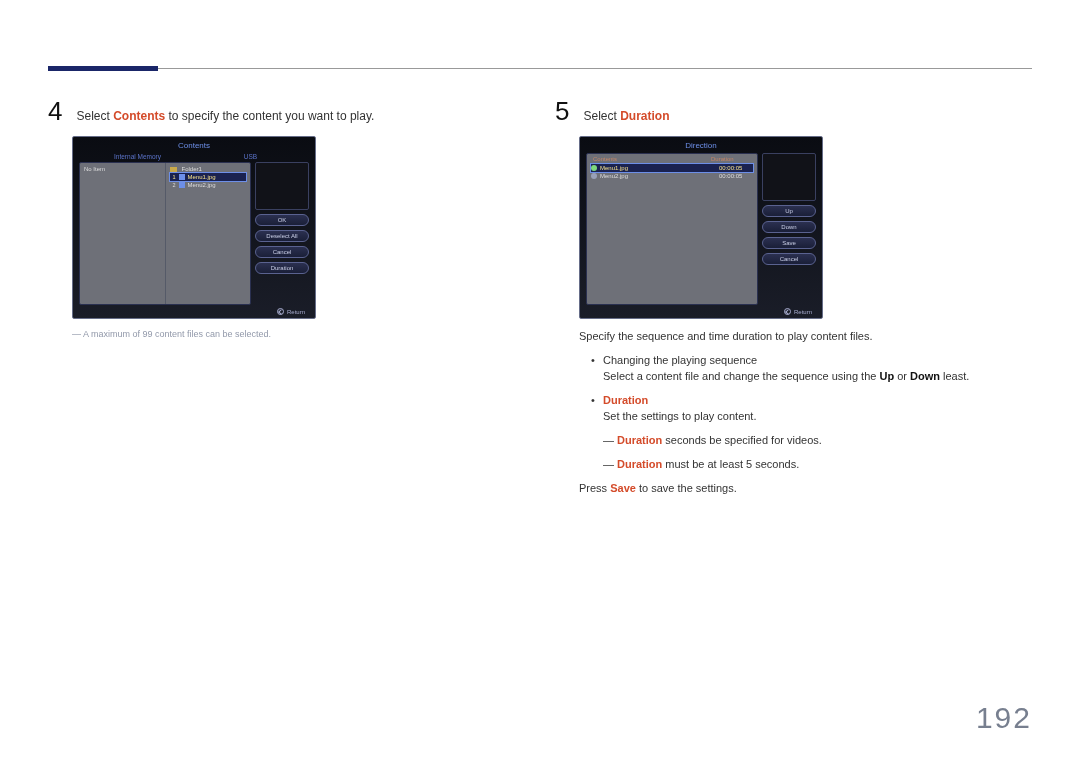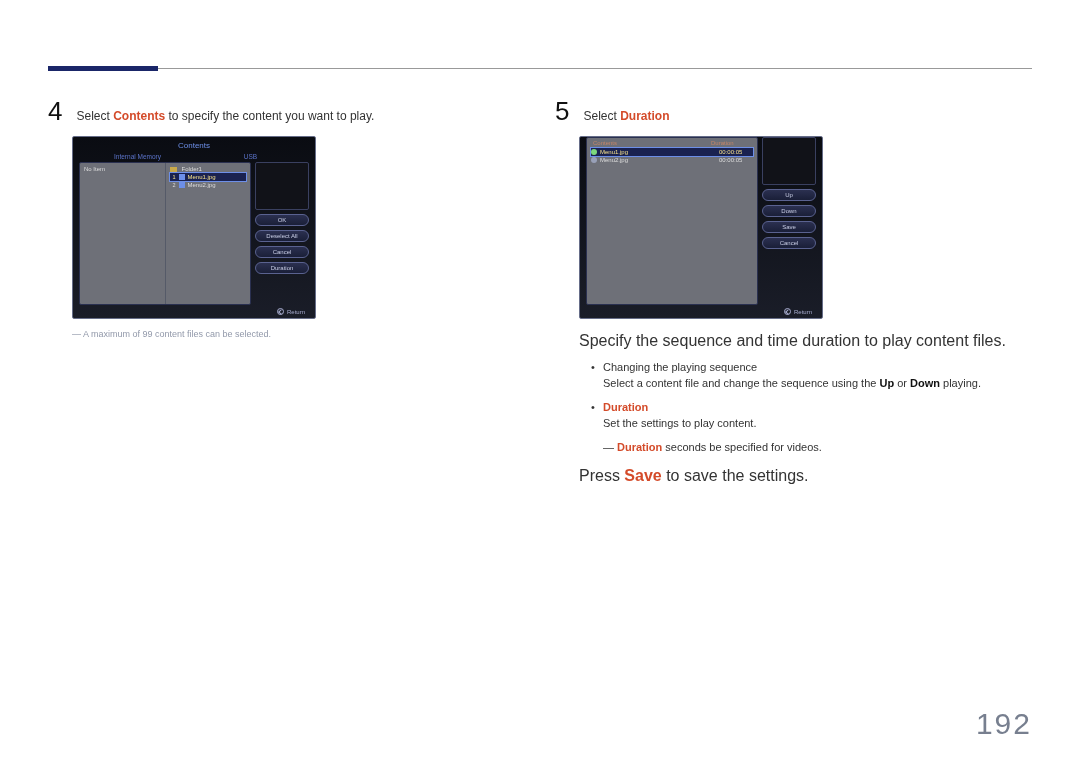--- a/index.html
+++ b/index.html
@@ -121,34 +121,34 @@
     justify-content:flex-end;
     align-items:center;
     gap:3px;
   }
   .ret { width:7px; height:7px; border:1px solid #a8add0; border-radius:50%; display:inline-block; position:relative; }
   .ret::after { content:""; position:absolute; left:1.5px; top:1px; width:3px; height:3px; border-left:1px solid #a8add0; border-bottom:1px solid #a8add0; transform:rotate(45deg); }
 
   .note { font-size: 9px; color: #9299aa; margin-left: 24px; margin-top: 4px; }
   .note::before { content:"―  "; color:#9299aa; }
 
-  .para { font-size: 16px; color: #333; margin: 6px 0 4px 24px; line-height:1.45; }
+  .para { font-size: 11px; color: #333; margin: 6px 0 4px 24px; line-height:1.45; }
   .bullets { margin-left: 36px; }
   .bullet { font-size:11px; color:#333; margin: 8px 0; position:relative; padding-left:12px; line-height:1.45; }
   .bullet::before { content:"•"; position:absolute; left:0; color:#333; }
   .sub { margin-left: 50px; }
   .sub .bullet::before { content:"―"; left:-2px; }
 
   .folder-icon { width:7px; height:5px; background:#c9a94a; display:inline-block; margin-right:2px; }
   .dot-icon { width:6px; height:6px; background:#7dd87d; border-radius:50%; display:inline-block; }
   .dot-icon.grey { background:#98a0b8; }
 
   .page-number {
     position:absolute;
-    bottom: 22px;
+    bottom: 28px;
     right: 48px;
     font-size: 30px;
     color: #777f8f;
     letter-spacing: 2px;
   }
 </style>
 </head>
 <body>
 
 <div class="topline"></div>
@@ -215,20 +215,21 @@
 
   <div class="col">
     <div class="step-row">
       <div class="step-num">5</div>
       <div class="step-text">
         <span>Select </span><span class="accent">Duration</span>
       </div>
     </div>
 
     <div class="screenshot">
+      <div class="sshot-title">Direction</div>
       <div class="sshot-body">
         <div class="main-area">
           <div style="display:flex; font-size:6px; color:#c58668; padding:2px 6px;">
             <span style="flex:1">Contents</span>
             <span style="width:40px">Duration</span>
           </div>
           <div class="file-row dur hl" style="margin:0 4px">
             <span class="dot-icon"></span>
             <span class="name">Menu1.jpg</span>
             <span style="width:34px">00:00:05</span>
@@ -251,29 +252,30 @@
         <span class="ret"></span>
         <span>Return</span>
       </div>
     </div>
 
     <div class="para">Specify the sequence and time duration to play content files.</div>
 
     <div class="bullets">
       <div class="bullet">
         <span>Changing the playing sequence</span><br>
-        <span>Select a content file and change the sequence using the </span><span class="bold">Up</span><span> or </span><span class="bold">Down</span><span> playing.</span>
+        <span>Select a content file and change the sequence using the </span><span class="bold">Up</span><span> or </span><span class="bold">Down</span><span> least.</span>
       </div>
       <div class="bullet">
         <span class="accent">Duration</span><br>
         <span>Set the settings to play content.</span>
       </div>
     </div>
     <div class="sub">
       <div class="bullet"><span class="accent">Duration</span><span> seconds be specified for videos.</span></div>
+      <div class="bullet"><span class="accent">Duration</span><span> must be at least 5 seconds.</span></div>
     </div>
 
     <div class="para">
       <span>Press </span><span class="accent">Save</span><span> to save the settings.</span>
     </div>
   </div>
 </div>
 
 <div class="page-number">192</div>
 

